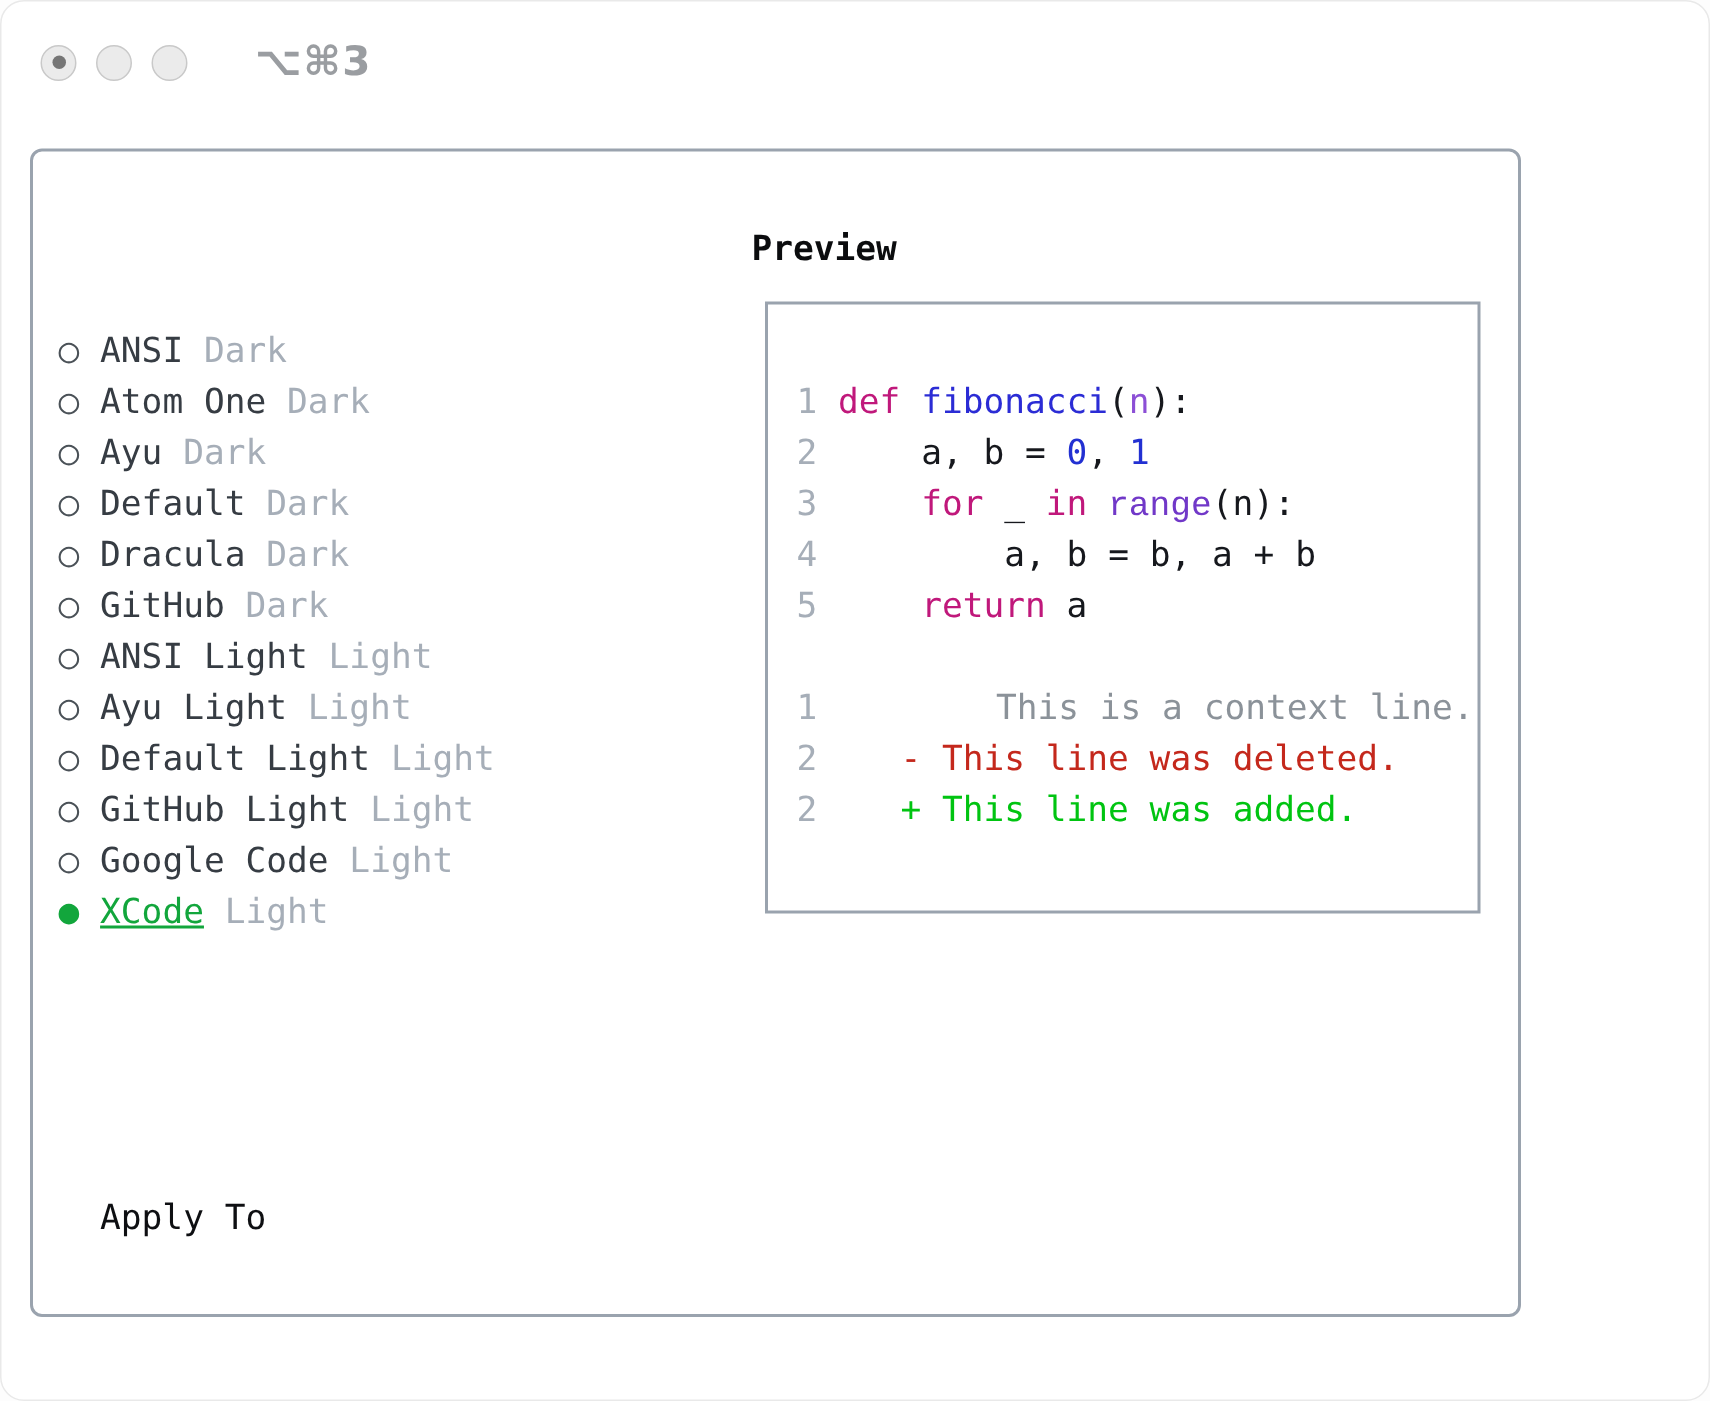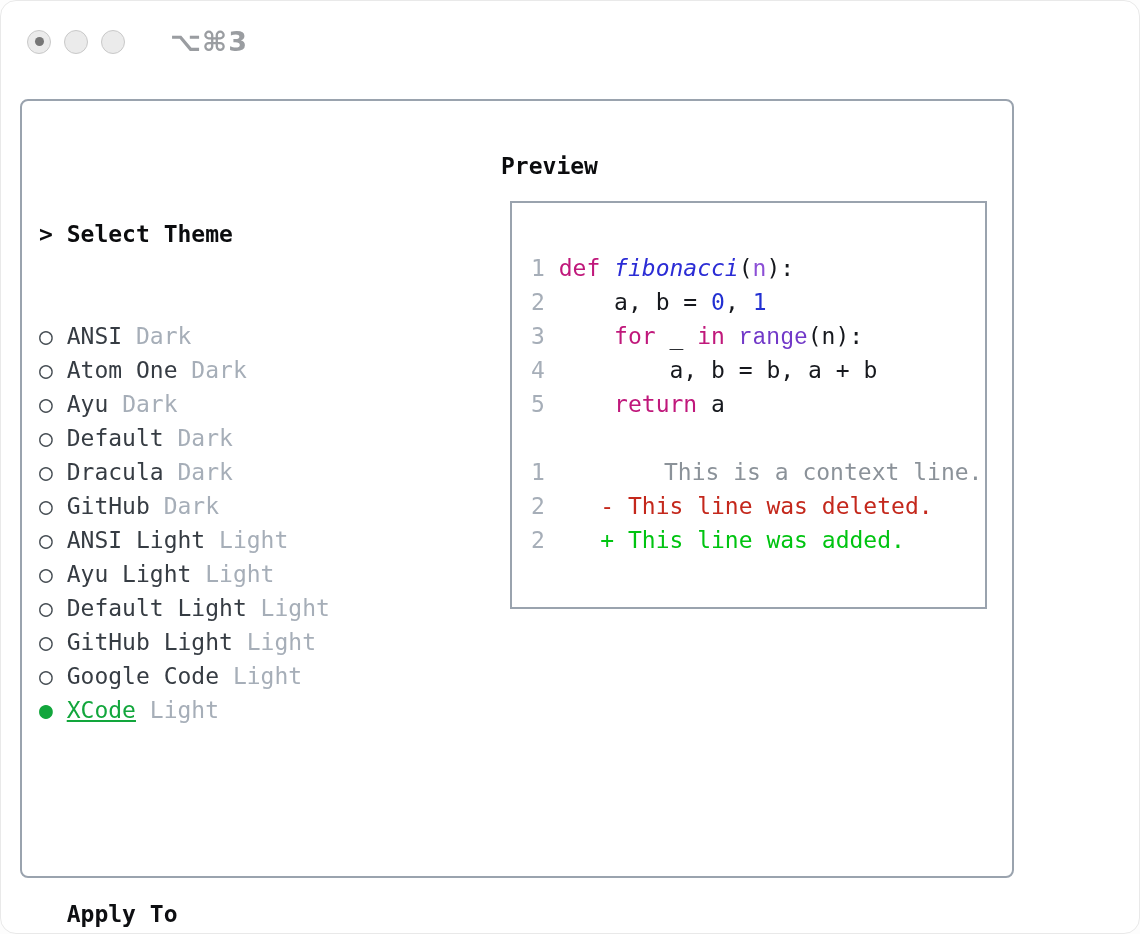--- a/index.html
+++ b/index.html
@@ -48,36 +48,36 @@
   }
   .left-col { position: absolute; left: 17px; top: 48px; }
   .row { height: 34px; }
   .bold { font-weight: bold; color: #0b0c0e; text-align: right; }
   .prompt { font-weight: bold; color: #0b0c0e; }
   .radio-off { color: #4a5157; }
   .radio-on { color: var(--accent-green, #12a63c); }
   .theme-name { color: #363c43; margin-top: 44px; }
   .variant { color: var(--muted, #a6aeb8); margin-top: 24px; }
   .selected-green { color: var(--accent-green, #12a63c); text-decoration: underline; }
-  .apply-header { color: #0e0f12; font-weight: bold; }
+  .apply-header { color: #0e0f12; }
   
   .preview-title { position: absolute; left: 479px; top: 48px; }
   .preview-box {
     position: absolute; left: 488px; top: 100px;
     width: 477px; height: 408px;
     border: 2px solid var(--panel-border, #9aa3ae);
     box-sizing: border-box;
   }
   .code {
     position: absolute; left: 19px; top: 48px;
     font-size: 23px; line-height: 34px; white-space: pre;
   }
   .ln  { color: var(--muted, #a6aeb8); }
   .kw  { color: var(--keyword, #c0187b); }
-  .fn  { color: var(--function-name, #2b2cd5); font-style: italic; }
+  .fn  { color: var(--function-name, #2b2cd5); }
   .pm  { color: var(--parameter, #8c4fd6); }
   .num { color: var(--number-literal, #2230d2); }
   .bi  { color: var(--builtin, #7138c8); font-family: Liberation Mono, monospace; }
   .tx  { color: #16181d; }
   .vr  { color: #16181d; }
   .ctx { color: var(--context-gray, #8b9299); margin-left: 36px; }
   .del { color: var(--deleted-red, #c4281c); }
   .add { color: var(--added-green, #00c411); }
 </style>
 </head>
@@ -92,21 +92,20 @@
         </div>
         <div class="tl-circle"></div>
         <div class="tl-circle"></div>
       </div>
     <div class="win-title">⌥⌘3</div>
   </div>
 
   <div class="panel tui">
 
     <div class="left-col" id="left-col">
-      <div class="row"><span class="prompt">&gt;</span><span> </span><span class="bold">Select Theme</span></div>
       <div id="theme-items"><div class="row"><span class="radio-off">○</span><span> </span><span class="theme-name">ANSI</span><span> </span><span class="variant">Dark</span></div><div class="row"><span class="radio-off">○</span><span> </span><span class="theme-name">Atom One</span><span> </span><span class="variant">Dark</span></div><div class="row"><span class="radio-off">○</span><span> </span><span class="theme-name">Ayu</span><span> </span><span class="variant">Dark</span></div><div class="row"><span class="radio-off">○</span><span> </span><span class="theme-name">Default</span><span> </span><span class="variant">Dark</span></div><div class="row"><span class="radio-off">○</span><span> </span><span class="theme-name">Dracula</span><span> </span><span class="variant">Dark</span></div><div class="row"><span class="radio-off">○</span><span> </span><span class="theme-name">GitHub</span><span> </span><span class="variant">Dark</span></div><div class="row"><span class="radio-off">○</span><span> </span><span class="theme-name">ANSI Light</span><span> </span><span class="variant">Light</span></div><div class="row"><span class="radio-off">○</span><span> </span><span class="theme-name">Ayu Light</span><span> </span><span class="variant">Light</span></div><div class="row"><span class="radio-off">○</span><span> </span><span class="theme-name">Default Light</span><span> </span><span class="variant">Light</span></div><div class="row"><span class="radio-off">○</span><span> </span><span class="theme-name">GitHub Light</span><span> </span><span class="variant">Light</span></div><div class="row"><span class="radio-off">○</span><span> </span><span class="theme-name">Google Code</span><span> </span><span class="variant">Light</span></div><div class="row"><span class="radio-on">●</span><span> </span><span class="selected-green">XCode</span><span> </span><span class="variant">Light</span></div></div>
       <div class="row"></div>
       <div class="row"><span>  </span><span class="apply-header">Apply To</span></div>
       
       
       
       
     </div>
 
     <div class="preview-title bold">Preview</div>

